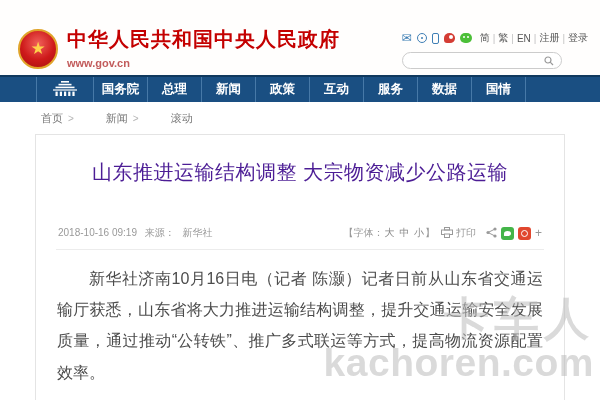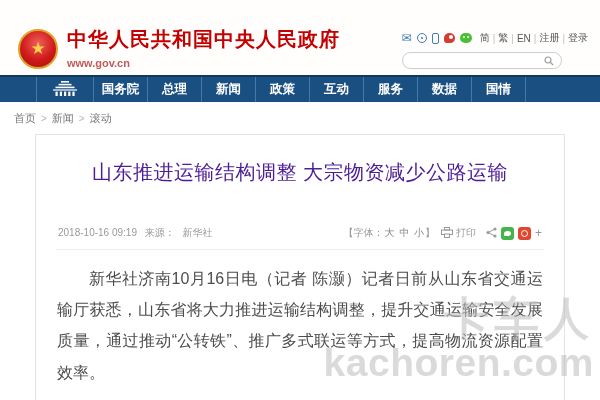--- a/index.html
+++ b/index.html
@@ -48,21 +48,21 @@
   .nav-cell {
     display:flex; align-items:center; justify-content:center;
     color:#fff; font-size:12.5px; font-weight:bold;
     width:54px; border-right:1px solid #4779a7; flex:0 0 auto;
   }
   .nav-cell.home { width:58px; border-left:1px solid #4779a7; }
   .nav-fill { flex:1; }
 
   
   .breadcrumb { padding:9px 0 7px 14px; font-size:11px; color:#aaa; }
-  .breadcrumb a { color:#777; }
+  .breadcrumb a { color:#777;margin-left:27px; }
   .bc-sep { margin:0 5px; color:#b5b5b5; font-size:10px; }
 
   
   .article-box {
     width:530px; margin:1px auto 0; border:1px solid #e4e4e4;
     padding:16px 20px 30px; height:300px; background:#fff;
   }
   .article-title { text-align:center; font-size:20px; font-weight:400; color:#4c1d95; margin:8px 0 21px; letter-spacing:0.5px; }
   .meta-row { display:flex; justify-content:space-between; align-items:center; font-size:10px; color:#999; padding:0 2px 9px; border-bottom:1px solid #ececec;margin-top:40px; }
   .meta-left span { margin-right:5px; }

